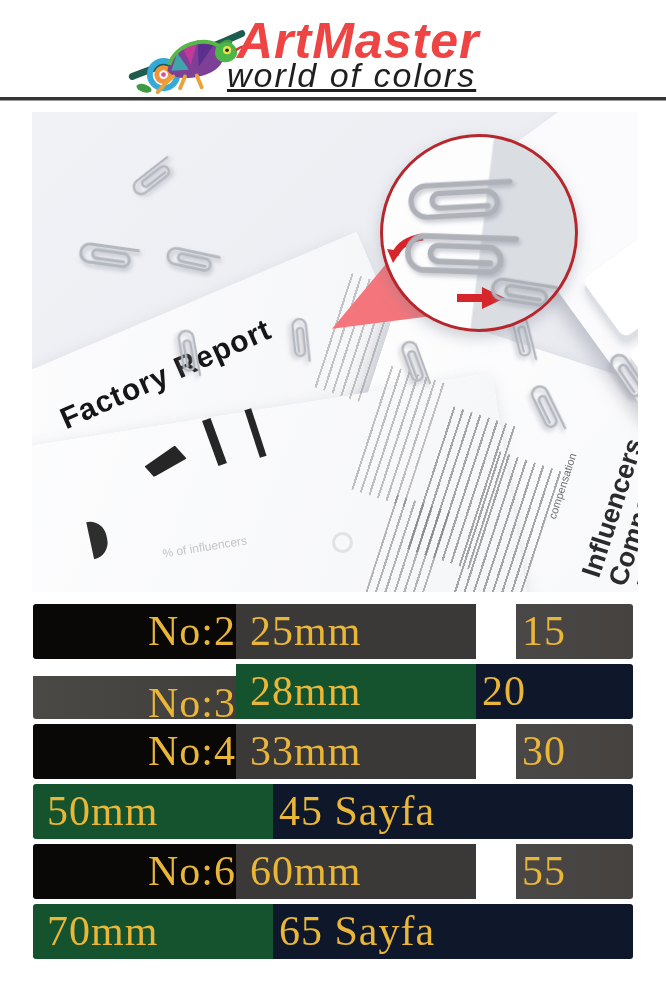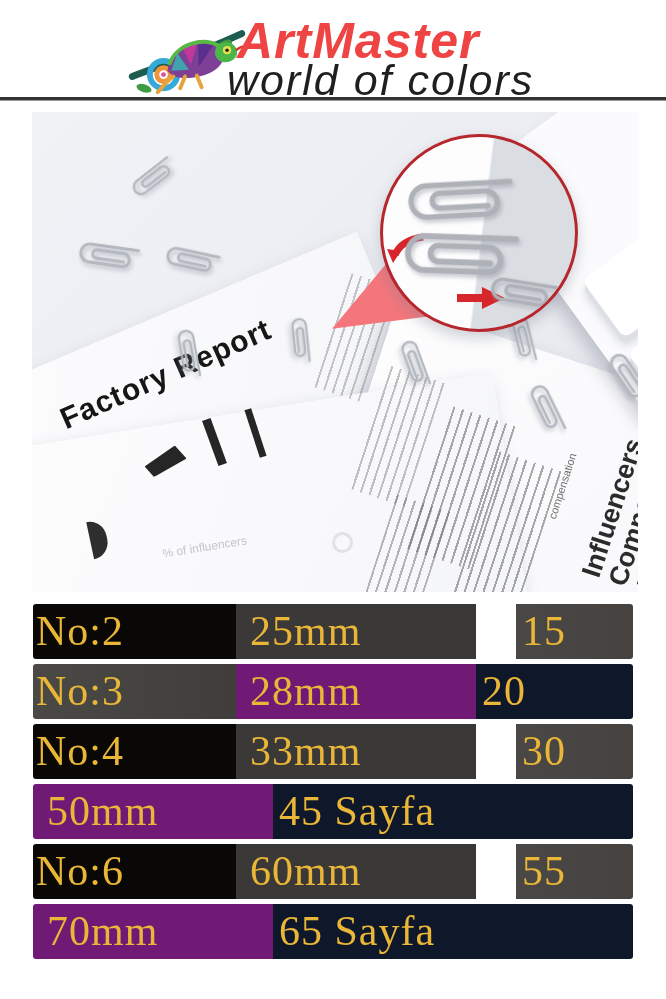--- a/index.html
+++ b/index.html
@@ -3,22 +3,22 @@
 <meta charset="utf-8">
 <style>
   html,body{margin:0;padding:0;}
   body{width:666px;height:999px;background:#ffffff;overflow:hidden;position:relative;
        font-family:"Liberation Sans",sans-serif;}
   .abs{position:absolute;}
 
   
   .brand-name{left:237px;top:12px;font-size:50px;font-weight:bold;font-style:italic;
               color:#ef4444;letter-spacing:1px;}
-  .brand-tagline{left:227px;top:56px;font-size:43px;font-style:italic;color:#1f1f1f;
-                 letter-spacing:2px;}
+  .brand-tagline{left:227px;top:56px;font-size:34px;font-style:italic;color:#1f1f1f;
+                 letter-spacing:2px;text-decoration:underline;}
   .header-rule{left:0;top:97px;width:666px;height:3px;background:#343434;
                border-bottom:1px solid #9a9a9a;}
 
   
   .photo{left:32px;top:112px;width:606px;height:480px;overflow:hidden;
          background:linear-gradient(135deg,#f1f2f6 0%,#ecedf2 55%,#e5e8ee 100%);}
   .sheet{background:linear-gradient(120deg,#fdfdfe,#f4f5f8);
          box-shadow:-6px 8px 18px rgba(140,146,162,.45);}
   .sheetA{left:-70px;top:200px;width:470px;height:290px;transform:rotate(-23deg);}
   .sheetB{left:-40px;top:300px;width:530px;height:340px;transform:rotate(-9deg);}
@@ -67,28 +67,28 @@
              background:linear-gradient(97deg,#fdfdfe 0 51%,#dadde2 52% 100%);
              box-shadow:0 6px 14px rgba(120,125,140,.35);}
   .arrow-right{left:74px;top:150px;width:48px;height:22px;background:#d6252b;
                clip-path:polygon(0 32%,52% 32%,52% 0,100% 50%,52% 100%,52% 68%,0 68%);}
 
   
   .size-table{left:33px;top:604px;width:600px;}
   .t-row{display:flex;height:55px;margin-bottom:5px;border-radius:3px;overflow:hidden;
          font-family:"Liberation Serif",serif;font-size:42px;line-height:54px;
          color:#e9b637;letter-spacing:1px;}
-  .t-row .c1{width:203px;padding-left:3px;box-sizing:border-box;}
+  .t-row .c1{width:203px;padding-left:18px;box-sizing:border-box;text-align:right;}
   .t-row .c2{width:240px;padding-left:14px;box-sizing:border-box;}
   .t-row .c3{flex:1;padding-left:6px;box-sizing:border-box;}
   .t-row.vA .c1{background:#0a0806;}
   .t-row.vA .c2{background:#3b3937;}
   .t-row.vA .c3{background:linear-gradient(90deg,#4a4846,#454240);margin-left:40px;}
-  .t-row.vB .c1{background:linear-gradient(90deg,#4b4946,#403e3b);}
-  .t-row.vB .c2{background:#701a75;}
+  .t-row.vB .c1{background:linear-gradient(90deg,#4b4946,#403e3b);margin-top:12px;}
+  .t-row.vB .c2{background:#14532d;}
   .t-row.vB .c3{background:#0f172a;}
 </style>
 </head>
 <body>
 
 <svg width="0" height="0" style="position:absolute">
   <symbol id="clip-shape" viewBox="0 0 120 48">
     <path d="M110 14 H30 a15 15 0 0 0 0 30 h56 a11 11 0 0 0 0 -22 H42 a7 7 0 0 0 0 14 h46" fill="none" stroke="currentColor" stroke-width="5" stroke-linecap="round"></path>
   </symbol>
 </svg>

